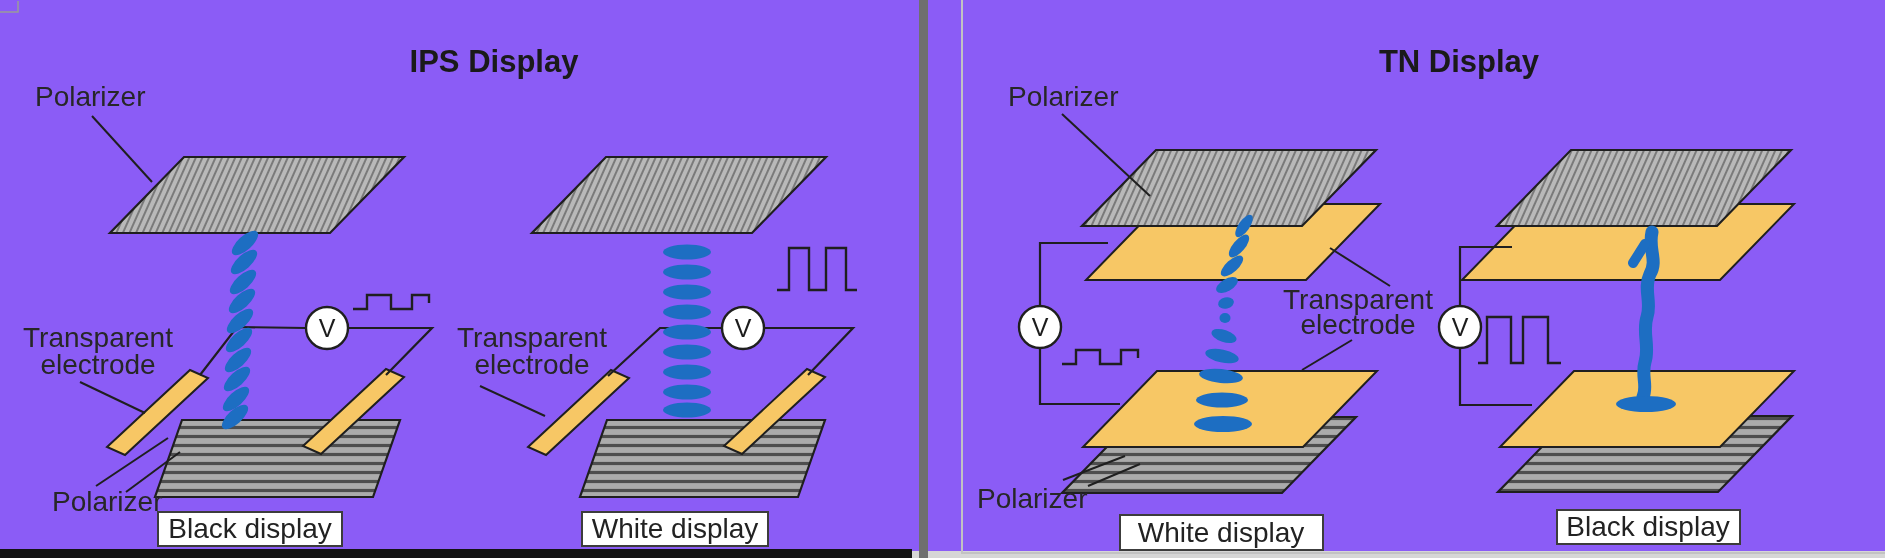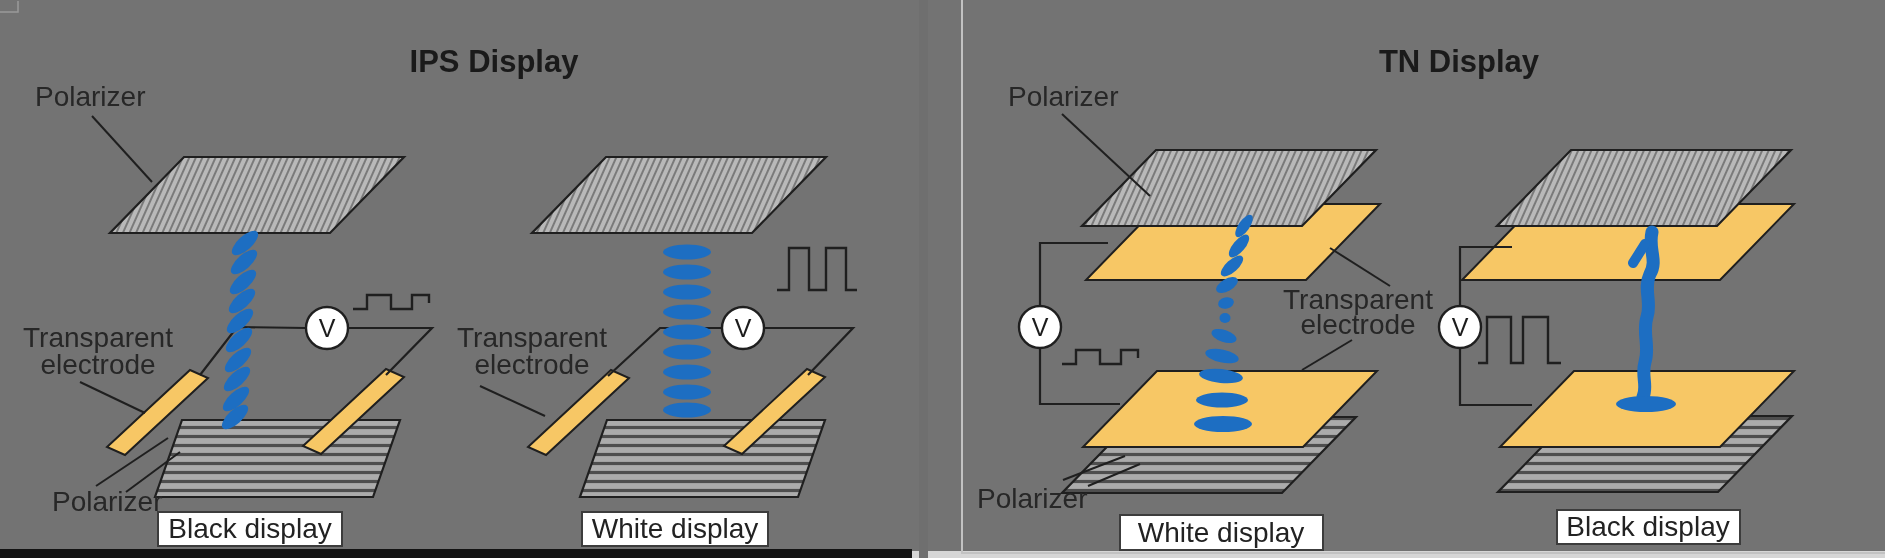--- a/index.html
+++ b/index.html
@@ -1,16 +1,16 @@
 <!DOCTYPE html>
 <html style="--polarizer_gray: #b9b9b9; --polarizer_stripe_gray: #ababab; --electrode_orange: #f7c765; --crystal_blue: #1d6ec2; --outline: #1f1f1f;"><head>
 <meta charset="utf-8">
 <style>
   html,body{margin:0;padding:0;background:#fff;}
-  .stage{position:relative;width:1885px;height:558px;background:#737373;overflow:hidden;
+  .stage{position:relative;width:1885px;height:558px;background:#8b5cf6;overflow:hidden;
          font-family:"Liberation Sans", sans-serif;}
   svg{display:block}
   .gray-plate{fill:url(#hatchDiag);stroke:var(--outline);stroke-width:2.2;}
   .stripe-plate{fill:url(#hstripe);stroke:var(--outline);stroke-width:2.2;}
   .orange{fill:var(--electrode_orange);stroke:var(--outline);stroke-width:2;}
   .wire{fill:none;stroke:var(--outline);stroke-width:2.2;}
   .leader{fill:none;stroke:var(--outline);stroke-width:2;}
   .wave{fill:none;stroke:var(--outline);stroke-width:2.4;stroke-linejoin:miter;}
   .blue{fill:var(--crystal_blue);}
   .blue-stroke{fill:none;stroke:var(--crystal_blue);stroke-width:13;stroke-linecap:round;}

